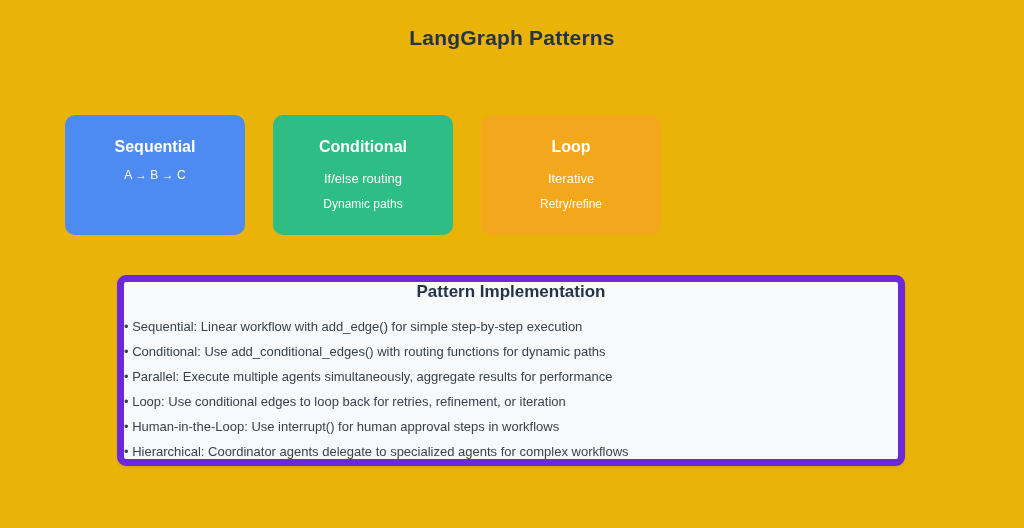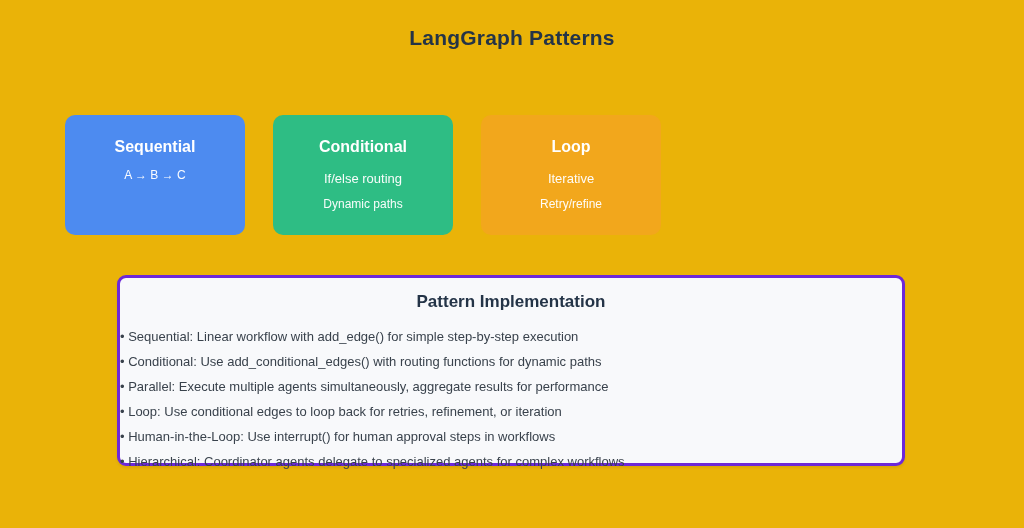--- a/index.html
+++ b/index.html
@@ -61,24 +61,23 @@
     margin-top: 9px;
     color: rgba(255,255,255,0.97);
   }
   .impl-box {
     position: absolute;
     left: 117px;
     top: 275px;
     width: 788px;
     height: 191px;
     background: #f8f9fb;
-    border: 3px solid #6d28d9;
+    border: 7px solid #6d28d9;
     border-radius: 9px;
     box-sizing: border-box;
-    padding-top: 14px;
     box-shadow: 0 2px 3px rgba(0,0,0,0.07);
   }
   .impl-title {
     text-align: center;
     font-size: 17px;
     font-weight: bold;
     color: #243447;
     line-height: 20px;
   }
   .impl-list {

